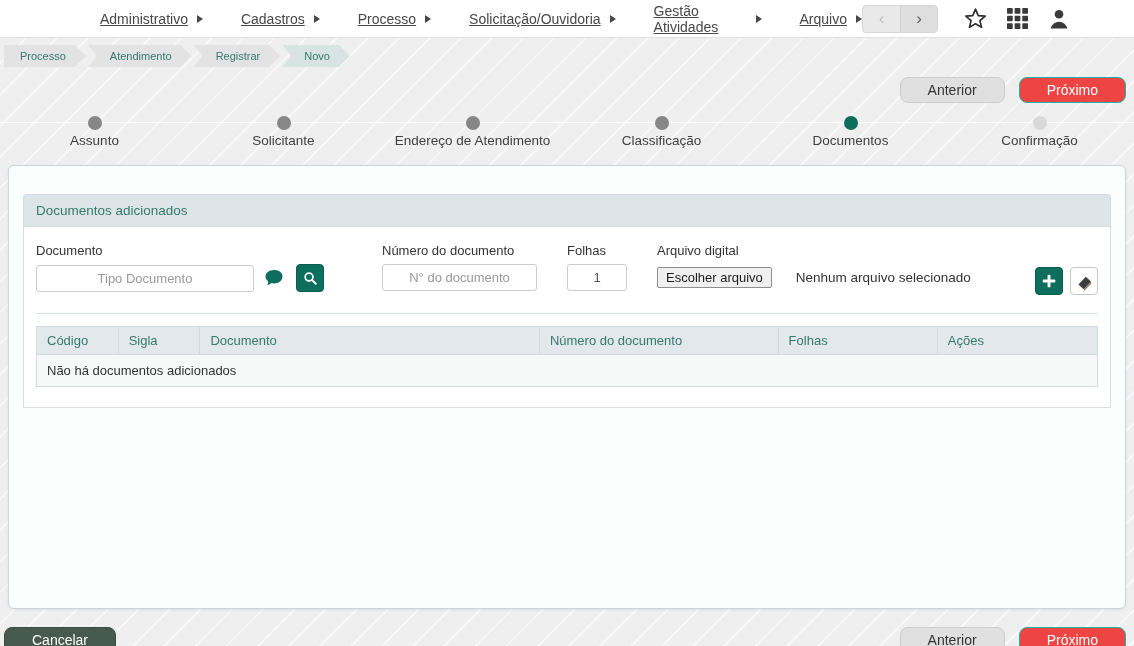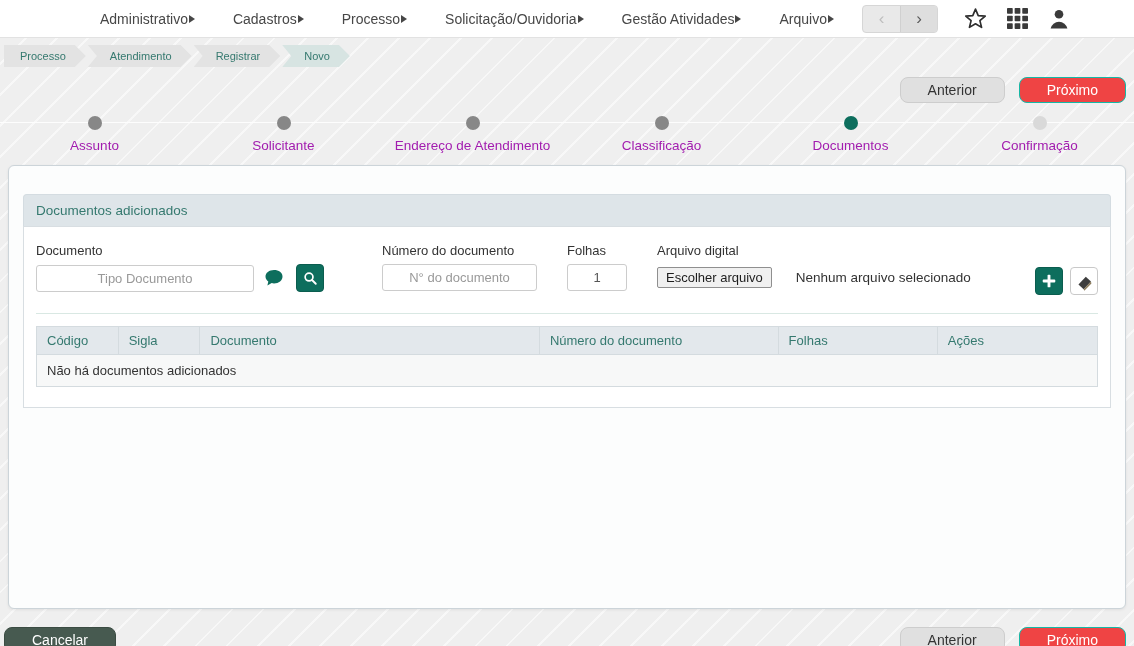--- a/index.html
+++ b/index.html
@@ -11,21 +11,21 @@
     background-color: #efefef;
     background-image: repeating-linear-gradient(135deg, rgba(255,255,255,.55) 0 2px, transparent 2px 22px);
   }
 
   
   .topnav {
     height: 38px; background: #fff; border-bottom: 1px solid #e2e2e2;
     display: flex; align-items: center; padding: 0 64px 0 100px;
   }
   .topnav-menu { display: flex; align-items: center; gap: 38px; }
-  .menu-item { display: flex; align-items: center; gap: 1px; color: #474747; font-size: 14px; cursor: pointer; }
+  .menu-item { display: flex; align-items: center; gap: 9px; color: #474747; font-size: 14px; cursor: pointer; text-decoration: underline; }
   .menu-arrow { width: 0; height: 0; border-left: 6px solid #474747; border-top: 4px solid transparent; border-bottom: 4px solid transparent; }
   .topnav-right { margin-left: auto; display: flex; align-items: center; gap: 20px; }
   .nav-pill { display: flex; border: 1px solid #d6d6d6; border-radius: 4px; overflow: hidden; background: #e9e9e9; margin-right: 6px; }
   .nav-pill-btn { width: 37px; height: 26px; display: flex; align-items: center; justify-content: center; font-size: 17px; line-height: 1; }
   .nav-pill-btn.back { color: #bdbdbd; }
   .nav-pill-btn.fwd { color: #5a5a5a; background: #dedede; border-left: 1px solid #d0d0d0; cursor: pointer; }
   .icon-btn { display: flex; align-items: center; justify-content: center; cursor: pointer; background: none; border: none; }
 
   
   .crumbs { display: flex; align-items: center; margin: 7px 0 0 4px; }
@@ -49,21 +49,21 @@
 
   
   .wizard { position: relative; margin-top: 11px; height: 42px; }
   .wizard-line { position: absolute; top: 8px; left: 0; right: 0; height: 1px; background: #d9d9d9; border-bottom: 1px solid #fdfdfd; }
   .wizard-steps { position: relative; display: flex; }
   .wizard-step { flex: 1; text-align: center; cursor: pointer; }
   .step-dot { display: inline-block; width: 14px; height: 14px; border-radius: 50%; margin-top: 2px; }
   .wizard-step.done .step-dot { background: #878787; }
   .wizard-step.active .step-dot { background: #0d6e5d; }
   .wizard-step.future .step-dot { background: #d9d9d9; }
-  .step-label { margin-top: 5px; color: #a21caf; font-size: 13.5px; }
+  .step-label { color: #404040; font-size: 13.5px; }
 
   
   .card {
     margin: 9px 8px 0; height: 444px; background: #fcfdfd;
     border: 1px solid #ccd4d9; border-radius: 6px; box-shadow: 0 1px 3px rgba(0,0,0,.07);
     padding: 28px 14px 18px;
   }
   .panel { margin-bottom: 20px; }
   .panel-header {
     background: #dee5e9; color: #35796f; font-size: 13.5px;

